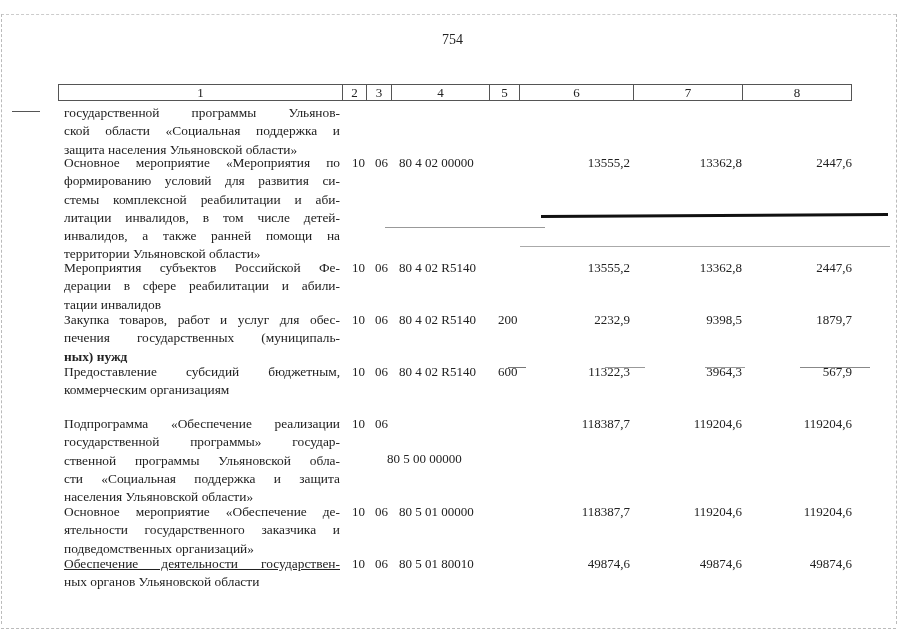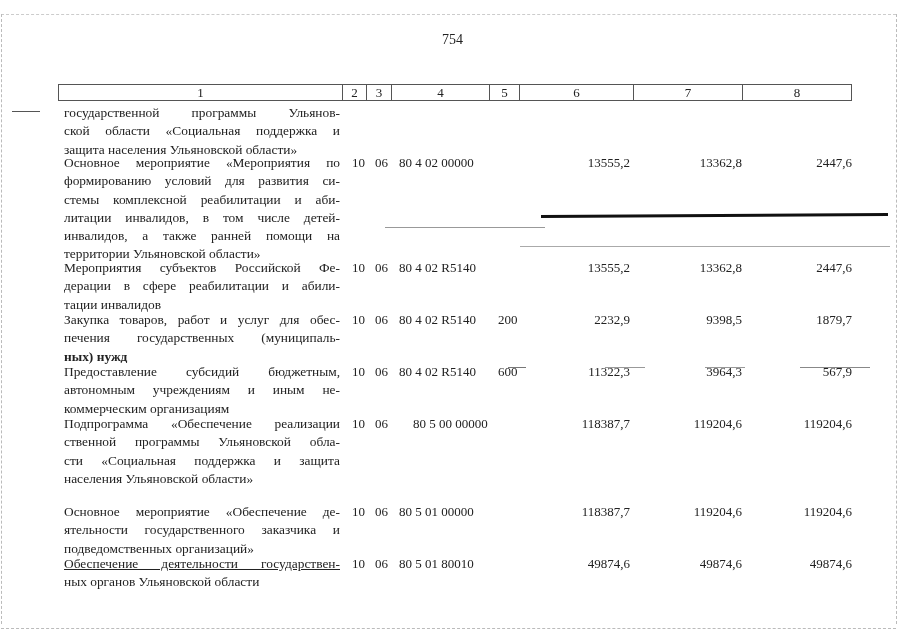--- a/index.html
+++ b/index.html
@@ -112,41 +112,41 @@
       <span class="num" style="left: 311px;">06</span>
       <span class="num" style="left: 335px;">80 4 02 R5140</span>
       <span class="num" style="left: 434px;">200</span>
       <span class="num" style="right: 224px; text-align: right;">2232,9</span>
       <span class="num" style="right: 112px; text-align: right;">9398,5</span>
       <span class="num" style="right: 2px; text-align: right;">1879,7</span>
     </div>
     <div class="row" style="top: 259px; width: 790px;">
       <div class="c1">
         <div style="text-align: justify; text-align-last: justify;">Предоставление субсидий бюджетным,</div>
-        <div style="text-align: justify; text-align-last: justify;">автономным учреждениям и иным не-</div>
         <div style="text-align: justify; text-align-last: left;">коммерческим организациям</div>
       </div>
       <span class="num" style="left: 288px;">10</span>
       <span class="num" style="left: 311px;">06</span>
       <span class="num" style="left: 335px;">80 4 02 R5140</span>
       <span class="num" style="left: 434px;">600</span>
       <span class="num" style="right: 224px; ">11322,3</span>
       <span class="num" style="right: 112px; text-align: right;">3964,3</span>
       <span class="num" style="right: 2px; text-align: right;">567,9</span>
     </div>
     <div class="row" style="top: 311px; width: 790px;">
       <div class="c1">
         <div style="text-align: justify; text-align-last: justify;">Подпрограмма «Обеспечение реализации</div>
+        <div style="text-align: justify; text-align-last: justify;">государственной программы» государ-</div>
         <div style="text-align: justify; text-align-last: justify;">ственной программы Ульяновской обла-</div>
         <div style="text-align: justify; text-align-last: justify;">сти «Социальная поддержка и защита</div>
         <div style="text-align: justify; text-align-last: left;">населения Ульяновской области»</div>
       </div>
       <span class="num" style="left: 288px;">10</span>
       <span class="num" style="left: 311px;">06</span>
-      <span class="num" style="left: 349px;">80 5 00 00000</span>
+      <span class="num" style="left: 323px; margin-top: 35px;">80 5 00 00000</span>
       <span class="num" style="left: 434px;"></span>
       <span class="num" style="right: 224px; text-align: right;">118387,7</span>
       <span class="num" style="right: 112px; text-align: right;">119204,6</span>
       <span class="num" style="right: 2px; text-align: right;">119204,6</span>
     </div>
     <div class="row" style="top: 399px; width: 790px;">
       <div class="c1">
         <div style="text-align: justify; text-align-last: justify;">Основное мероприятие «Обеспечение де-</div>
         <div style="text-align: justify; text-align-last: justify;">ятельности государственного заказчика и</div>
         <div style="text-align: justify; text-align-last: left;">подведомственных организаций»</div>

